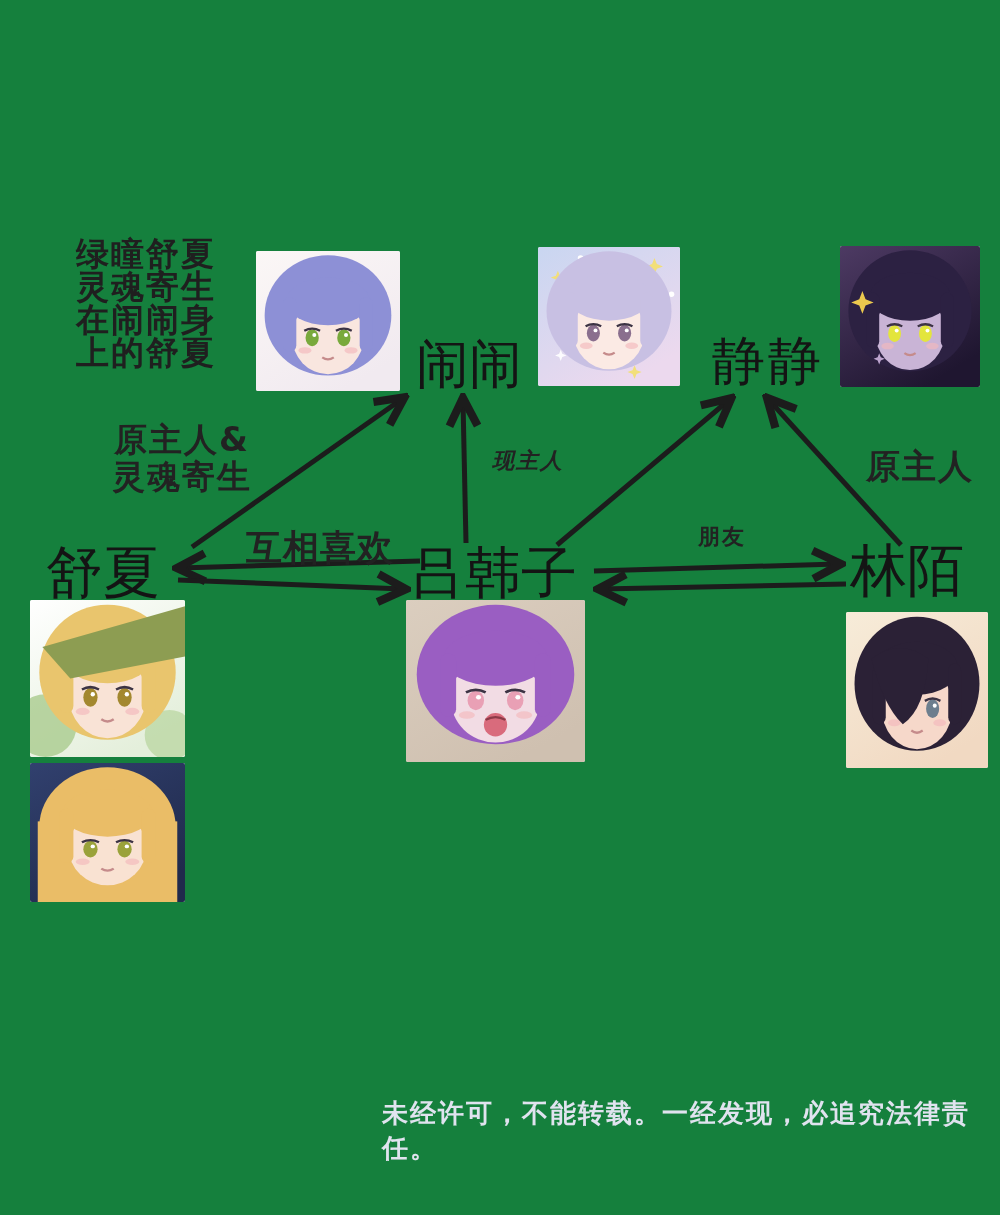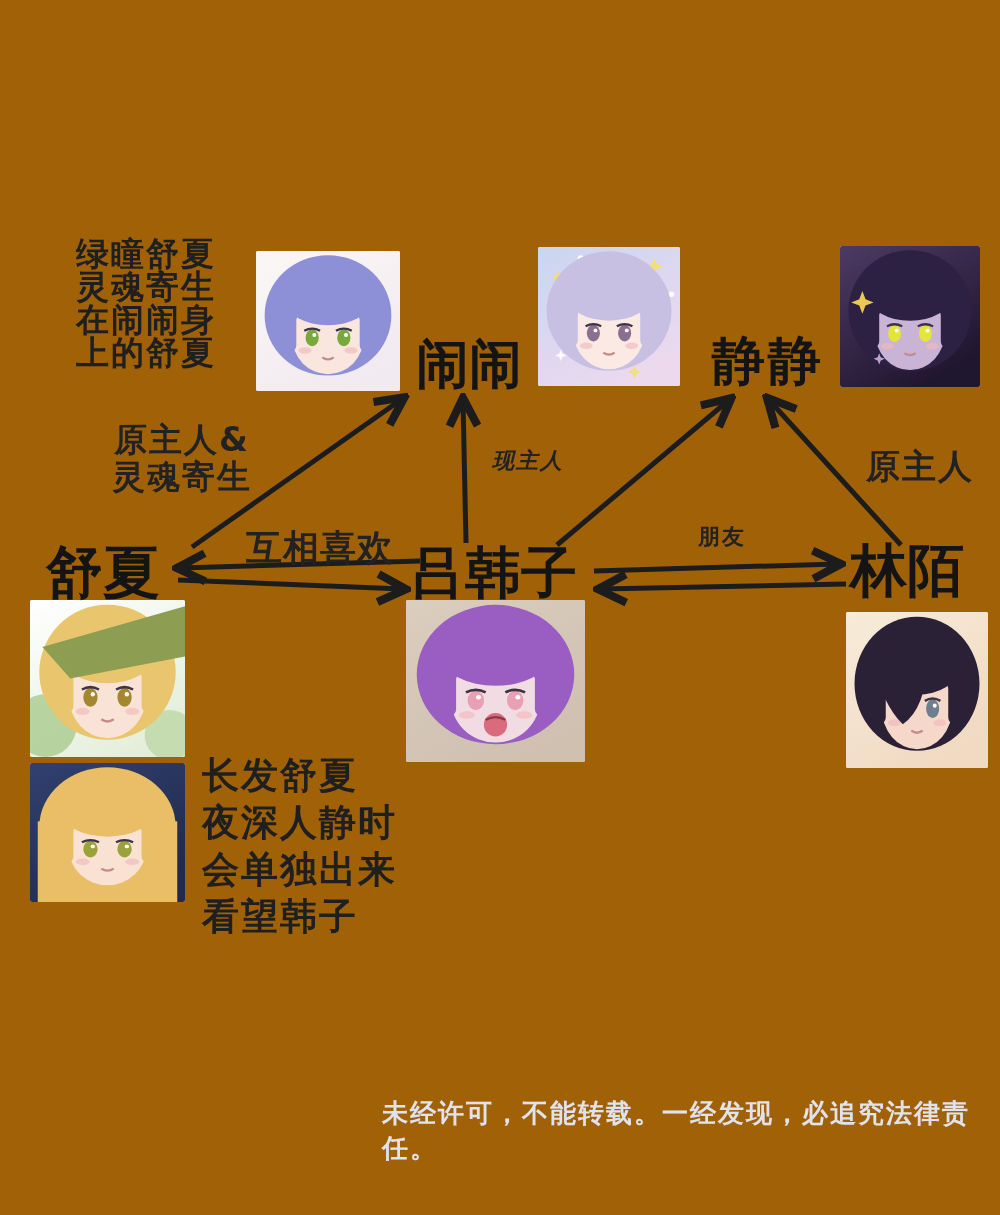--- a/index.html
+++ b/index.html
@@ -1,31 +1,31 @@
 <!DOCTYPE html>
 <html><head>
 <meta charset="utf-8">
 <style>
   html,body{margin:0;padding:0;background:#ffffff;}
   .stage{
     position:relative;width:1000px;height:1215px;overflow:hidden;
-    background:#a16207;color:#1c1c1c;
+    background:#15803d;color:#1c1c1c;
     font-family:"DejaVu Sans","Liberation Sans",sans-serif;
   }
   .note{position:absolute;font-weight:700;color:#1f1f1f;}
   .note-tl{left:76px;top:237px;font-size:33px;line-height:33px;letter-spacing:2px;}
   .note-bl{left:202px;top:752px;font-size:37px;line-height:47px;letter-spacing:2px;}
   .rel{position:absolute;font-weight:700;color:#222;}
   .pre{white-space:pre-line;}
   .rl-owner-left{left:112px;top:421px;font-size:33px;line-height:37px;letter-spacing:2px;text-align:center;}
   .rl-current{left:492px;top:446px;font-size:22px;letter-spacing:2px;font-style:italic;}
   .rl-owner-right{left:866px;top:444px;font-size:34px;letter-spacing:2px;}
   .rl-mutual{left:246px;top:524px;font-size:36px;letter-spacing:1px;}
   .rl-friends{left:698px;top:522px;font-size:22px;letter-spacing:2px;}
-  .name{position:absolute;font-weight:700;color:#141414;text-align:right;}
+  .name{position:absolute;font-weight:400;color:#141414;text-align:right;}
   .nm-shuxia{left:46px;top:535px;font-size:57px;}
   .nm-naonao{left:416px;top:329px;font-size:53px;}
   .nm-jingjing{left:712px;top:326px;font-size:53px;letter-spacing:3px;}
   .nm-lvhanzi{left:409px;top:536px;font-size:56px;}
   .nm-linmo{left:850px;top:533px;font-size:57px;}
   .portrait{position:absolute;overflow:hidden;border-radius:2px;background:#eee;}
   .portrait svg{display:block;}
   .p1{left:256px;top:251px;width:144px;height:140px;}
   .p2{left:538px;top:247px;width:142px;height:139px;}
   .p3{left:840px;top:246px;width:140px;height:141px;}
@@ -263,22 +263,16 @@
   <div class="name nm-lvhanzi">吕韩子</div>
   <div class="name nm-linmo">林陌</div>
 
   <div class="rel pre rl-owner-left">原主人&amp;
 灵魂寄生</div>
   <div class="rel rl-current">现主人</div>
   <div class="rel rl-owner-right">原主人</div>
   <div class="rel rl-mutual">互相喜欢</div>
   <div class="rel rl-friends">朋友</div>
 
-  <div class="note note-bl">
-    <div>长发舒夏</div>
-    <div>夜深人静时</div>
-    <div>会单独出来</div>
-    <div>看望韩子</div>
-  </div>
 
   <div class="watermark">未经许可，不能转载。一经发现，必追究法律责任。</div>
 
 </div>
 
 </body></html>

